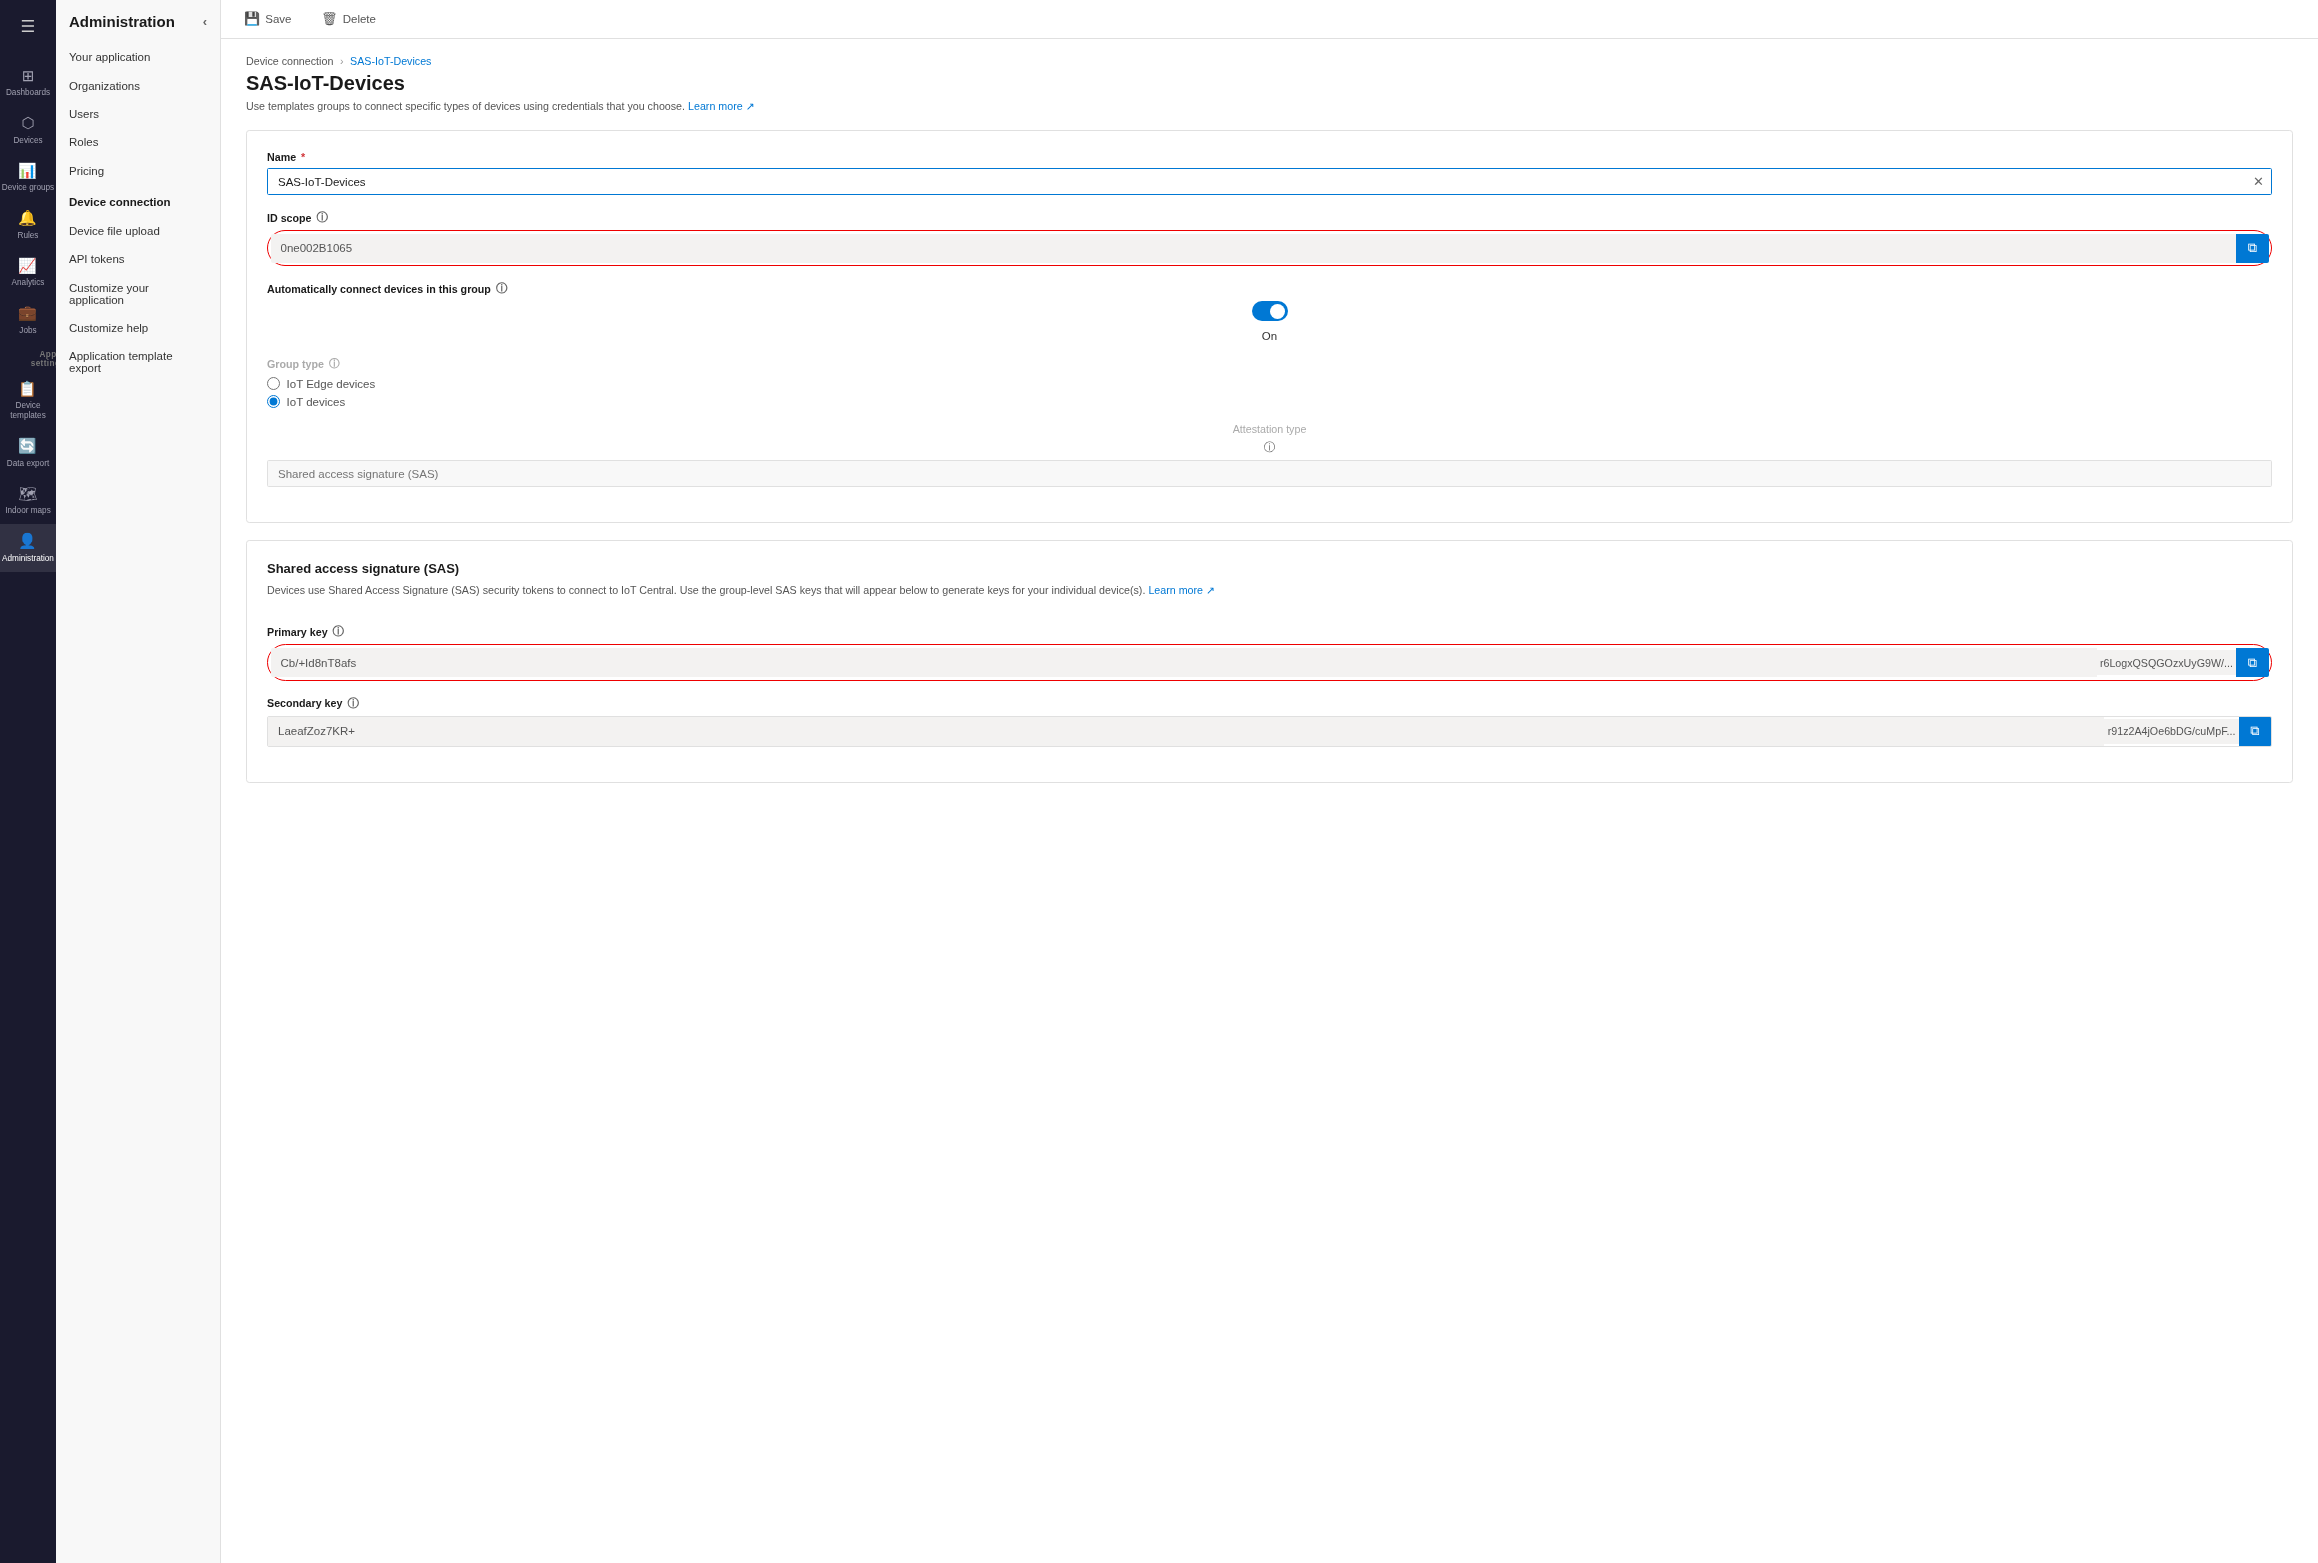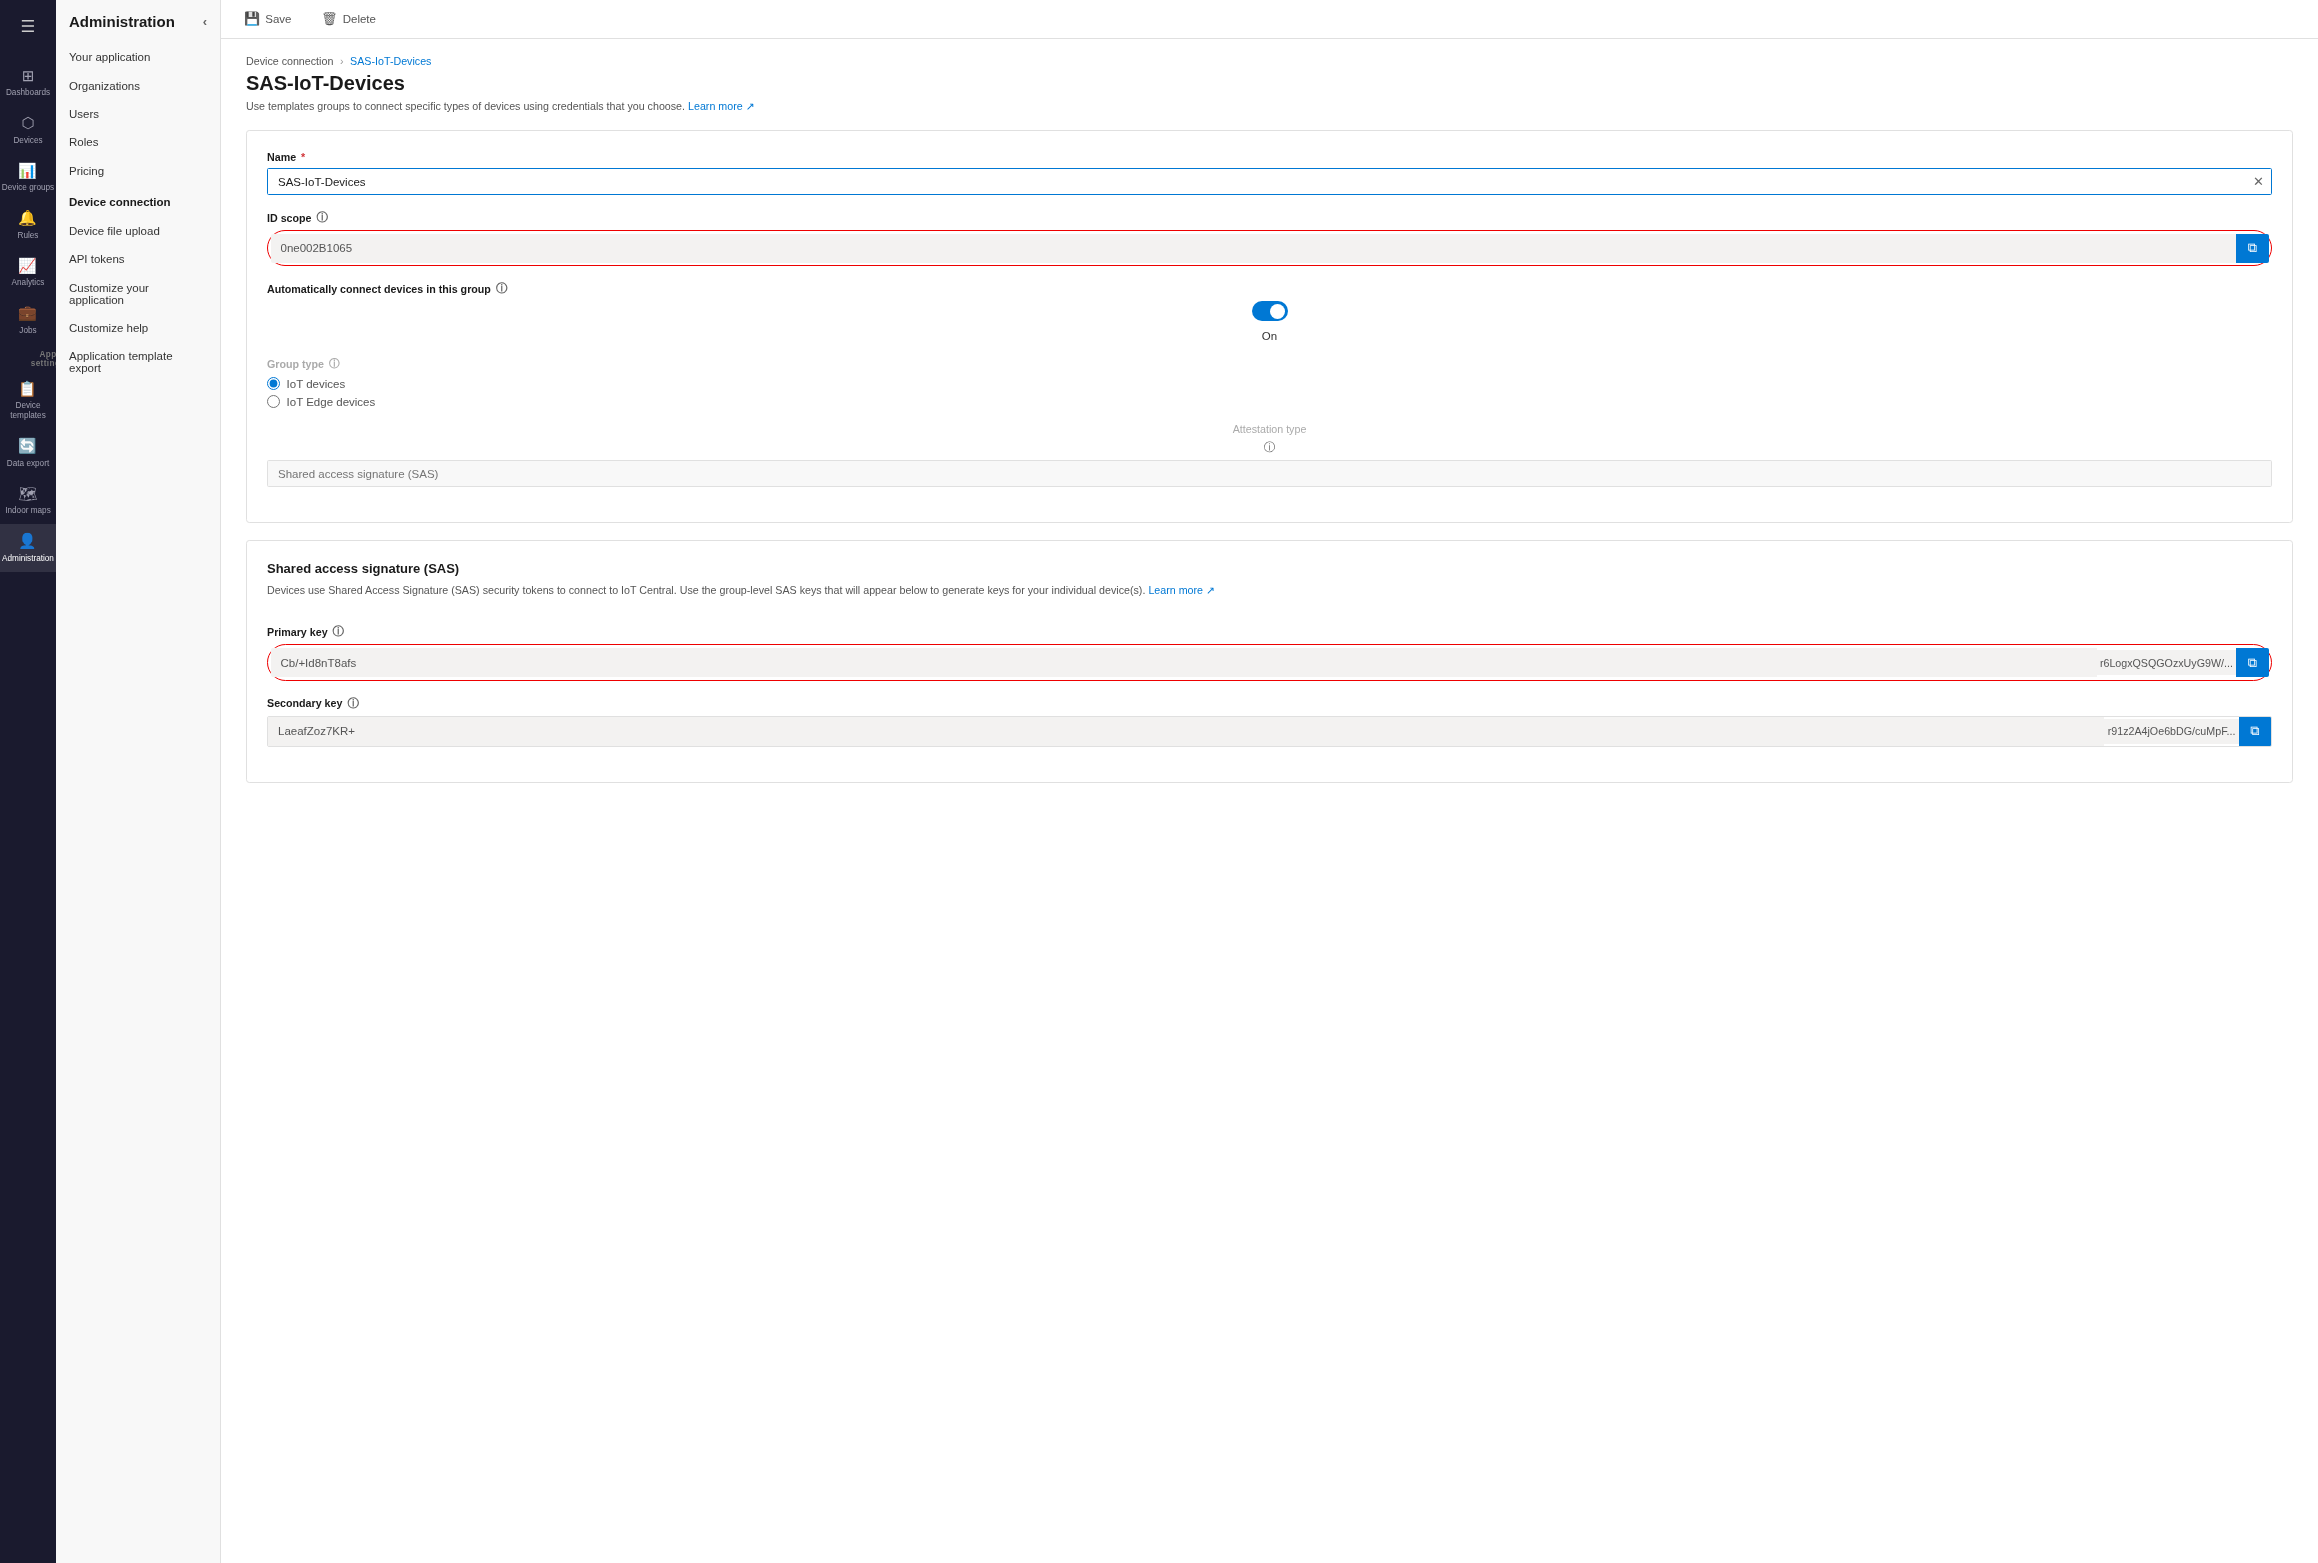--- a/index.html
+++ b/index.html
@@ -452,26 +452,26 @@
           <span class="toggle-label">On</span>
         </div>
       </div>
 
       <div class="form-group">
         <div class="radio-group-label">
           <span>Group type</span>
           <span class="info-icon" title="Information">ⓘ</span>
         </div>
         <div class="radio-option">
+          <input type="radio" name="group-type" id="iot-edge" style="">
+          <label for="iot-edge">IoT Edge devices</label>
+        </div>
+        <div class="radio-option">
           <input type="radio" name="group-type" id="iot-devices" checked="" style="">
           <label for="iot-devices">IoT devices</label>
-        </div>
-        <div class="radio-option">
-          <input type="radio" name="group-type" id="iot-edge" style="">
-          <label for="iot-edge">IoT Edge devices</label>
         </div>
       </div>
 
       <div class="form-group">
         <div class="form-label" style="color:#aaa; font-weight:400;flex-direction:column;">
           <span>Attestation type</span>
           <span class="info-icon" title="Information">ⓘ</span>
         </div>
         <input class="form-input disabled" type="text" readonly="" placeholder="Shared access signature (SAS)" style="">
       </div>

